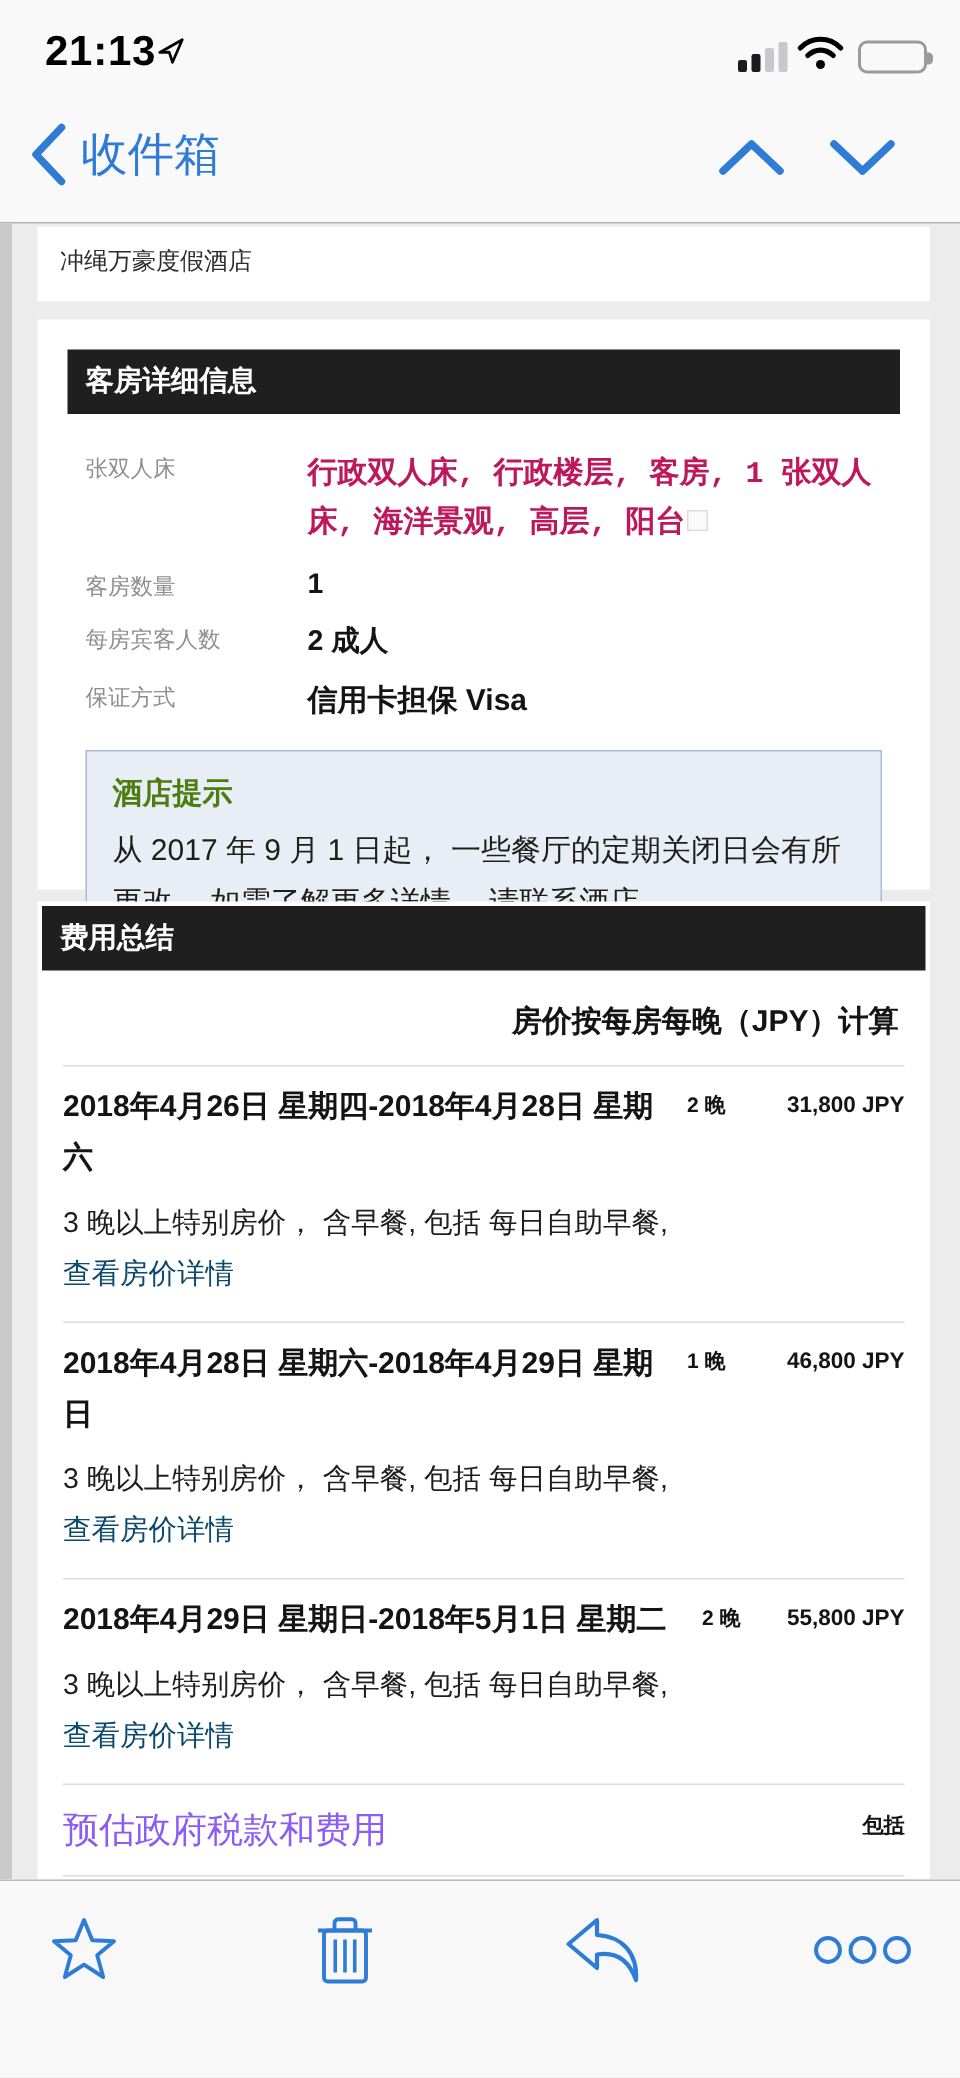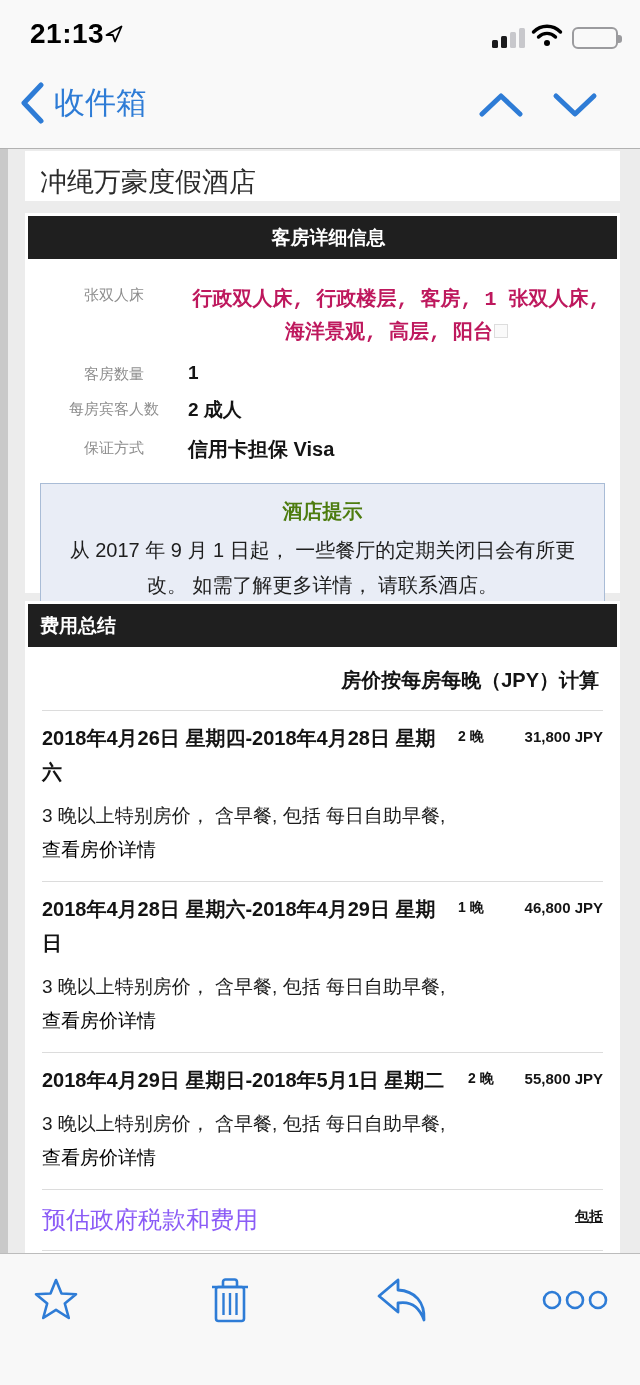--- a/index.html
+++ b/index.html
@@ -24,23 +24,23 @@
   .back-btn { position:absolute; left:20px; top:22px; display:flex; align-items:center; color:#2e7cd6; cursor:pointer; }
   .back-btn .label { font-size:31px; margin-left:10px; }
   .nav-chevron { position:absolute; top:30px; cursor:pointer; }
   .chev-up { left:478px; } .chev-down { left:552px; }
 
   
   .content { position:absolute; top:149px; left:0; width:640px; height:1104px; background:#ececec; overflow:hidden; }
   .left-strip { position:absolute; left:0; top:0; width:8px; height:100%; background:#c9c9c9; }
   .card { position:absolute; left:25px; width:595px; background:#fff; }
   .card-hotel { top:2px; height:50px; padding:13px 15px; }
-  .hotel-name { font-size:27px; color:#2c2c2c; }
-
-  .card-room { top:64px; height:380px; padding:3px;text-align:center; }
+  .hotel-name { font-size:16px; color:#2c2c2c; }
+
+  .card-room { top:64px; height:380px; padding:20px; }
   .card-cost { top:452px; height:652px; padding:3px; }
 
   .section-bar { background:#1f1f1f; color:#fff; font-weight:bold; font-size:19px; height:43px; line-height:43px; padding-left:12px; }
 
   .room-rows { padding:24px 12px 0 12px; }
   .room-row { display:flex; margin-bottom:13px; }
   .room-label { width:148px; flex:none; font-size:15px; color:#8e8e8e; padding-top:3px; }
   .room-value { font-size:19px; font-weight:bold; color:#141414; }
   .room-type { color:#be185d; font-size:20px; line-height:33px;font-family:Liberation Mono, monospace; }
   .glyph-box { display:inline-block; width:14px; height:14px; border:1px solid #ddd; background:#fafafa; vertical-align:baseline; margin-left:1px; }
@@ -53,21 +53,21 @@
   .rate-basis { text-align:right; font-size:20px; font-weight:bold; color:#141414; padding:6px 4px 16px 0; }
   .rule { border-top:1px solid #dcdcdc; }
   .rate-block { padding:10px 0 14px 0; }
   .rate-head { display:flex; align-items:flex-start; }
   .rate-dates { font-size:20px; font-weight:bold; color:#141414; line-height:34px; }
   .w-narrow { width:402px; flex:none; }
   .w-wide { width:412px; flex:none; }
   .rate-nights { font-size:14px; font-weight:bold; color:#141414; margin-left:14px; margin-top:7px; white-space:nowrap; }
   .rate-price { margin-left:auto; font-size:15px; font-weight:bold; color:#141414; margin-top:7px; white-space:nowrap; }
   .rate-desc { margin-top:10px; font-size:19px; color:#1d1d1d; line-height:34px; }
-  .rate-link { font-size:19px; color:#000000; line-height:34px; cursor:pointer; }
+  .rate-link { font-size:19px; color:#0c4a6e; line-height:34px; cursor:pointer; }
 
   .flex-row { display:flex; align-items:flex-start; padding:14px 0; }
   .tax-label { font-size:24px; color:#8b5cf6; }
   .small-bold { margin-left:auto; font-size:14px; font-weight:bold; color:#141414; margin-top:4px; white-space:nowrap;text-decoration:underline; }
 
   
   .toolbar { position:absolute; top:1253px; left:0; width:640px; height:132px; background:#f8f8f8; border-top:1px solid #bcbcbc; z-index:5; }
   .tool-btn { position:absolute; top:18px; width:56px; height:56px; display:flex; align-items:center; justify-content:center; cursor:pointer; }
   .tb-flag { left:28px; } .tb-trash { left:202px; } .tb-reply { left:374px; } .tb-more { left:542px; }
   .home-indicator { position:absolute; left:205px; top:1362px; width:230px; height:10px; border-radius:5px; background:#000; }

